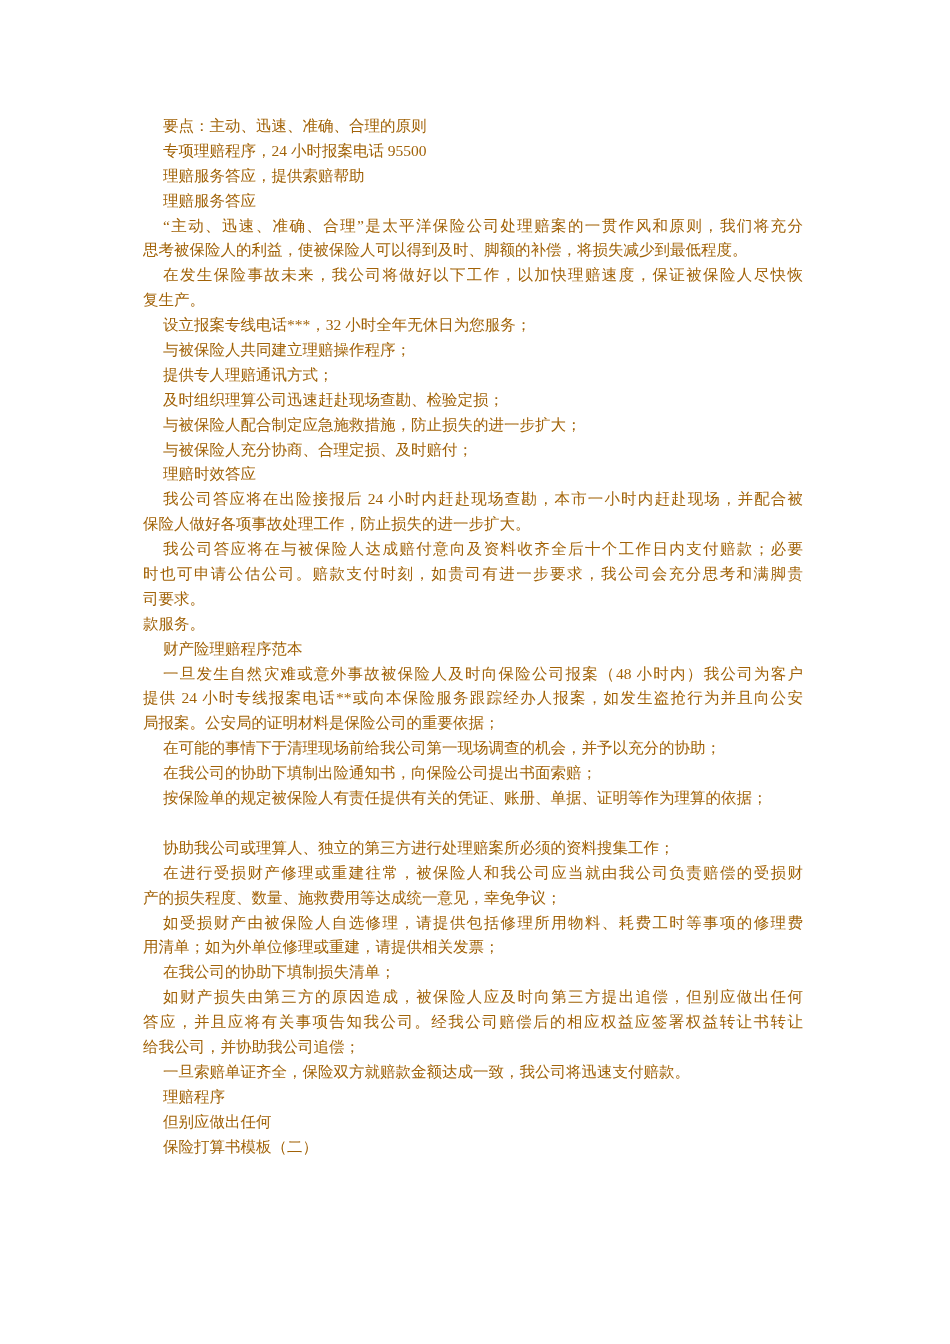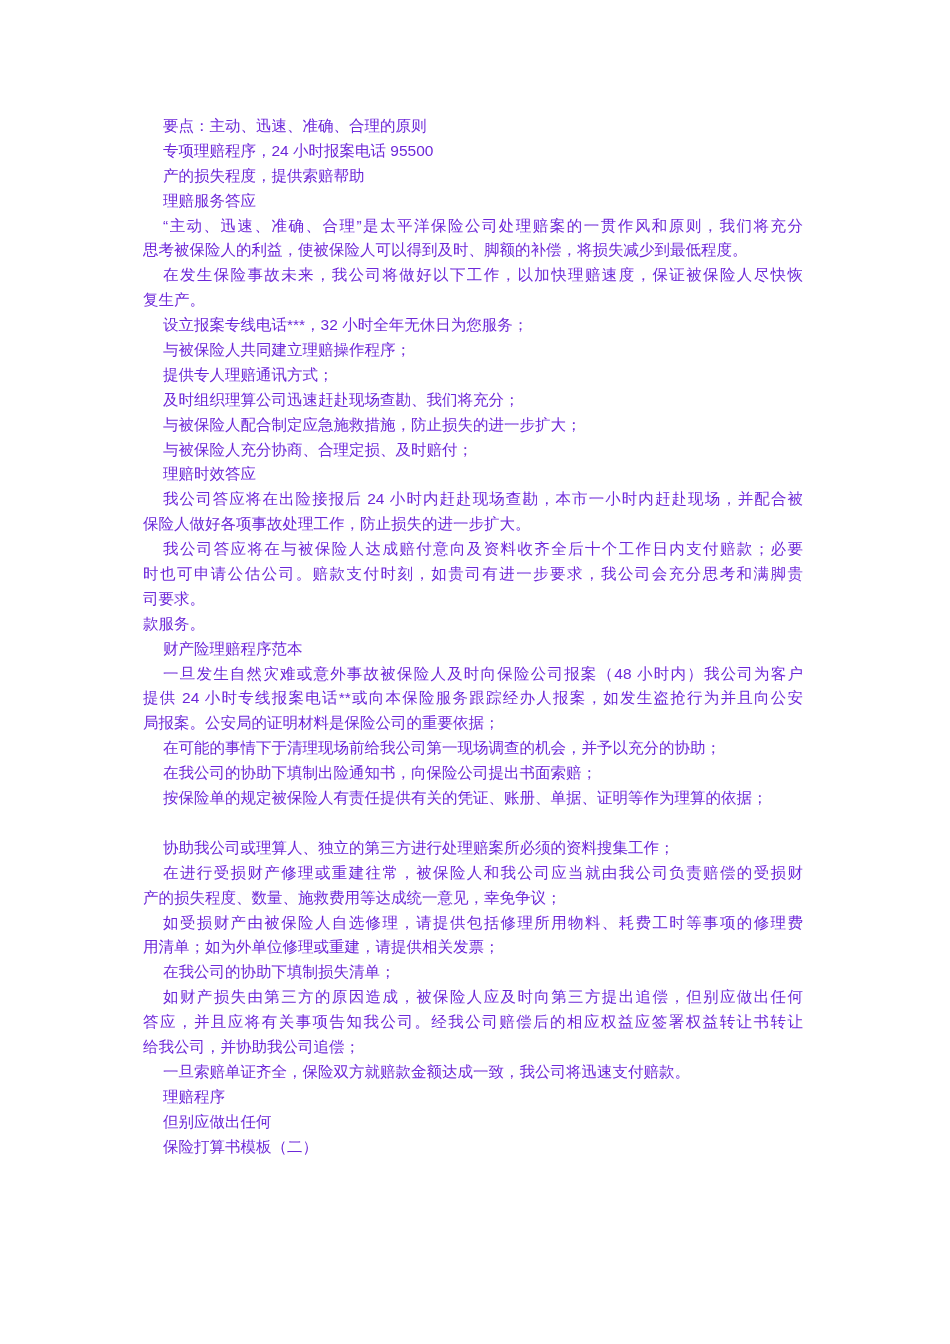--- a/index.html
+++ b/index.html
@@ -1,41 +1,41 @@
 <!DOCTYPE html>
 <html><head>
   <meta charset="utf-8">
   <style>
     html, body { margin: 0; padding: 0; background: #ffffff; }
     body { width: 950px; height: 1344px; position: relative; overflow: hidden; }
     .page {
       position: absolute; left: 143px; top: 114px; width: 660px;
-      font-family: Liberation Sans, sans-serif;
-      font-size: 15.5px; line-height: 24.9px; color: #6d28d9;
+      font-family: Liberation Serif, serif;
+      font-size: 15.5px; line-height: 24.9px; color: #a16207;
     }
     .para { margin: 0; }
     .ln { display: block; white-space: nowrap; height: 24.9px; }
     .ln.first { padding-left: 20px; }
     .ln.full { text-align: justify; text-align-last: justify; }
     .ln.first.full { width: 640px; }
     .ln.full:not(.first) { width: 660px; }
     .blank { height: 24.9px; }
   </style>
 </head>
 <body>
 
 <div class="page">
   <p class="para">
       <span class="ln first">要点：主动、迅速、准确、合理的原则</span>
     </p>
   <p class="para">
       <span class="ln first">专项理赔程序，24 小时报案电话 95500</span>
     </p>
   <p class="para">
-      <span class="ln first">产的损失程度，提供索赔帮助</span>
+      <span class="ln first">理赔服务答应，提供索赔帮助</span>
     </p>
   <p class="para">
       <span class="ln first">理赔服务答应</span>
     </p>
   <p class="para">
     <span class="ln first full">“主动、迅速、准确、合理”是太平洋保险公司处理赔案的一贯作风和原则，我们将充分</span>
     <span class="ln">思考被保险人的利益，使被保险人可以得到及时、脚额的补偿，将损失减少到最低程度。</span>
   </p>
   <p class="para">
     <span class="ln first full">在发生保险事故未来，我公司将做好以下工作，以加快理赔速度，保证被保险人尽快恢</span>
@@ -44,21 +44,21 @@
   <p class="para">
       <span class="ln first">设立报案专线电话***，32 小时全年无休日为您服务；</span>
     </p>
   <p class="para">
       <span class="ln first">与被保险人共同建立理赔操作程序；</span>
     </p>
   <p class="para">
       <span class="ln first">提供专人理赔通讯方式；</span>
     </p>
   <p class="para">
-      <span class="ln first">及时组织理算公司迅速赶赴现场查勘、我们将充分；</span>
+      <span class="ln first">及时组织理算公司迅速赶赴现场查勘、检验定损；</span>
     </p>
   <p class="para">
       <span class="ln first">与被保险人配合制定应急施救措施，防止损失的进一步扩大；</span>
     </p>
   <p class="para">
       <span class="ln first">与被保险人充分协商、合理定损、及时赔付；</span>
     </p>
   <p class="para">
       <span class="ln first">理赔时效答应</span>
     </p>

